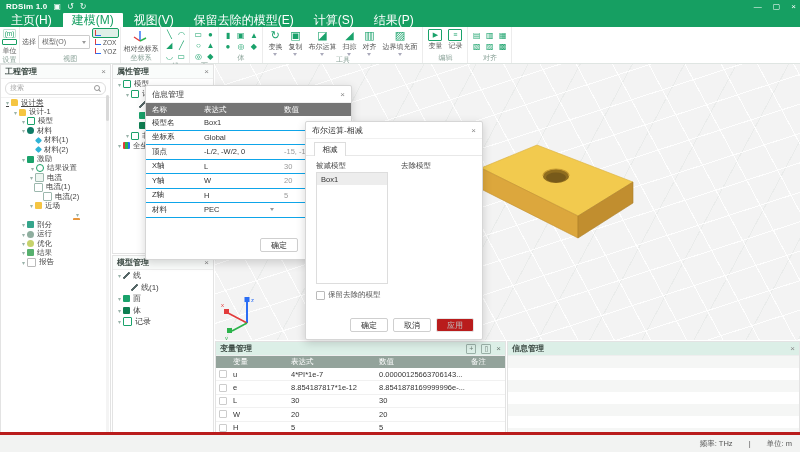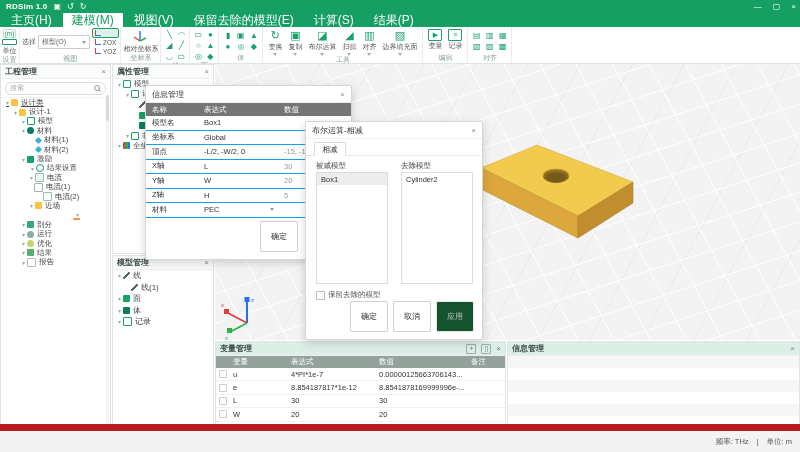--- a/index.html
+++ b/index.html
@@ -98,23 +98,23 @@
   .dhdr{height:16px;display:flex;align-items:center;padding:0 6px;font-size:8px;color:#333;border-bottom:1px solid #f0f0f0}
   .dhdr .x{margin-left:auto;color:#888}
   #props-dialog{left:145px;top:85px;width:205px;height:173px;z-index:20}
   .phead{display:flex;height:13px;background:#757575;color:#fff;font-size:7.5px;align-items:center}
   .prow{display:flex;height:13.5px;border-bottom:1px solid #0ea5e9;font-size:7.5px;align-items:center;color:#333}
   .pc1{width:58px;padding-left:6px;box-sizing:border-box}
   .pc2{width:76px;display:flex;align-items:center;justify-content:space-between;padding-right:6px;box-sizing:border-box}
   .pc3{flex:1;color:#9a9a9a;padding-left:4px}
   .phead .pc3{color:#fff}
   .dbtns{position:absolute;right:8px;bottom:7px;display:flex;gap:7px}
-  .btn{height:31px;min-width:38px;padding:4px 8px;font-size:8px;border:1px solid #cfcfcf;background:#fff;
+  .btn{height:14px;min-width:38px;padding:4px 8px;font-size:8px;border:1px solid #cfcfcf;background:#fff;
        color:#333;border-radius:2px;display:flex;align-items:center;justify-content:center;box-sizing:border-box}
-  .btn.disabled{color:#c0c0c0;background:#14532d;border-color:#e6e6e6}
+  .btn.disabled{color:#c0c0c0;background:#b91c1c;border-color:#e6e6e6}
   #bool-dialog{left:305px;top:121px;width:176px;height:217px;z-index:30}
   .btab{position:absolute;left:8px;top:20px;width:30px;height:13px;border:1px solid #ddd;border-bottom:none;
         background:#fff;font-size:7.5px;color:#333;display:flex;align-items:center;justify-content:center;z-index:2}
   .btabline{position:absolute;left:0;right:0;top:33px;border-top:1px solid #e8e8e8}
   .blabel{position:absolute;top:39px;font-size:7.5px;color:#444}
   .blist{position:absolute;top:50px;width:70px;height:110px;border:1px solid #ddd;background:#fff;overflow:hidden}
   .blist .item{height:12px;display:flex;align-items:center;padding-left:4px;font-size:7.5px;color:#333}
   .blist .item.sel{background:#ededed}
   .cbrow{position:absolute;left:10px;top:168px;display:flex;align-items:center;gap:3px;font-size:7.5px;color:#555}
   .cb{width:7px;height:7px;border:1px solid #bbb;border-radius:1px;background:#fff}
@@ -129,22 +129,22 @@
   .vc1{width:62px;padding-left:4px;box-sizing:border-box}
   .vc2{width:88px}
   .vc3{width:92px;overflow:hidden;white-space:nowrap;text-overflow:ellipsis}
   .vc4{flex:1}
   .vchk{width:6px;height:6px;border:1px solid #ccc;border-radius:1px}
   
   #msg-panel{left:507px;top:341px;width:293px;height:99px}
   .msg-row{height:12px}
   .msg-row:nth-child(odd){background:#f5f6f5}
   
-  .statusbar{position:absolute;left:0;bottom:0;width:800px;height:28px;background:#f2f3f2;border-top:7px solid #b91c1c;
-             display:flex;align-items:center;justify-content:flex-end;font-size:7.5px;color:#555;gap:8px;padding-right:8px;box-sizing:border-box}
+  .statusbar{position:absolute;left:0;bottom:0;width:800px;height:20px;background:#f2f3f2;border-top:3px solid #b91c1c;
+             display:flex;align-items:center;justify-content:flex-end;font-size:7.5px;color:#555;gap:16px;padding-right:8px;box-sizing:border-box}
 </style>
 </head>
 <body>
 
 <div class="titlebar">
   <span class="tb-app">RDSim 1.0</span>
   <span class="tb-ico">▣</span>
   <span class="tb-ico">↺</span>
   <span class="tb-ico">↻</span>
   <span class="tb-win">
@@ -609,23 +609,20 @@
     <span>布尔运算-相减</span>
     <span class="x">×</span>
   </div>
   <div class="btab">相减</div>
   <div class="btabline"></div>
   <div class="blabel" style="left:10px">被减模型</div>
   <div class="blabel" style="left:95px">去除模型</div>
   <div class="blist" style="left:10px" id="bool-left-list">
       <div class="item sel">Box1</div>
     </div>
-  <div class="blist" style="left:95px" id="bool-right-list">
-      <div class="item">Cylinder2</div>
-    </div>
   <div class="cbrow">
     <span class="cb"></span>
     <span>保留去除的模型</span>
   </div>
   <div class="dbtns" style="gap:5px">
     <div class="btn">确定</div>
     <div class="btn">取消</div>
     <div class="btn disabled">应用</div>
   </div>
 </div>

